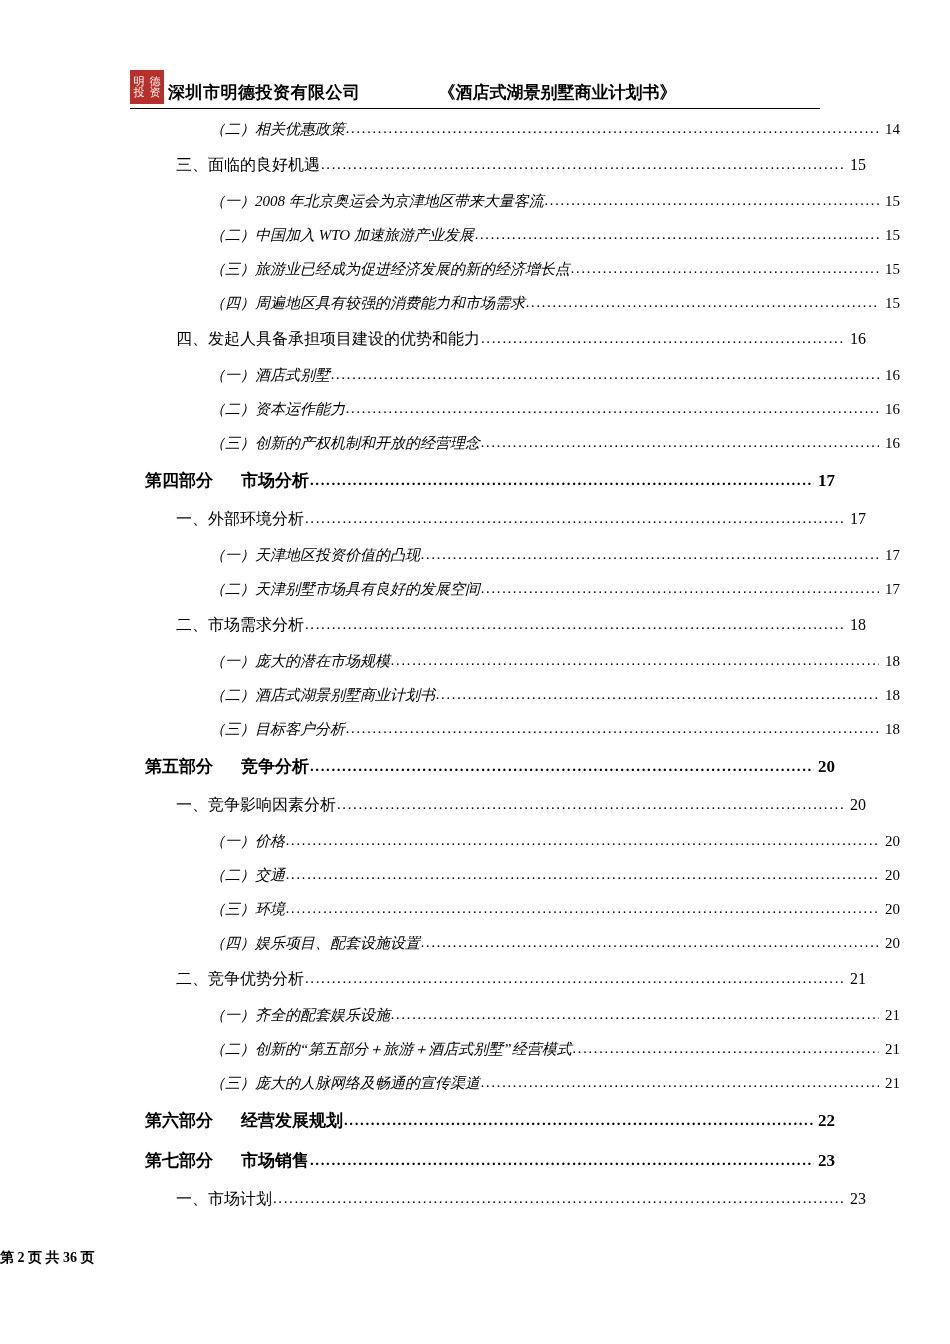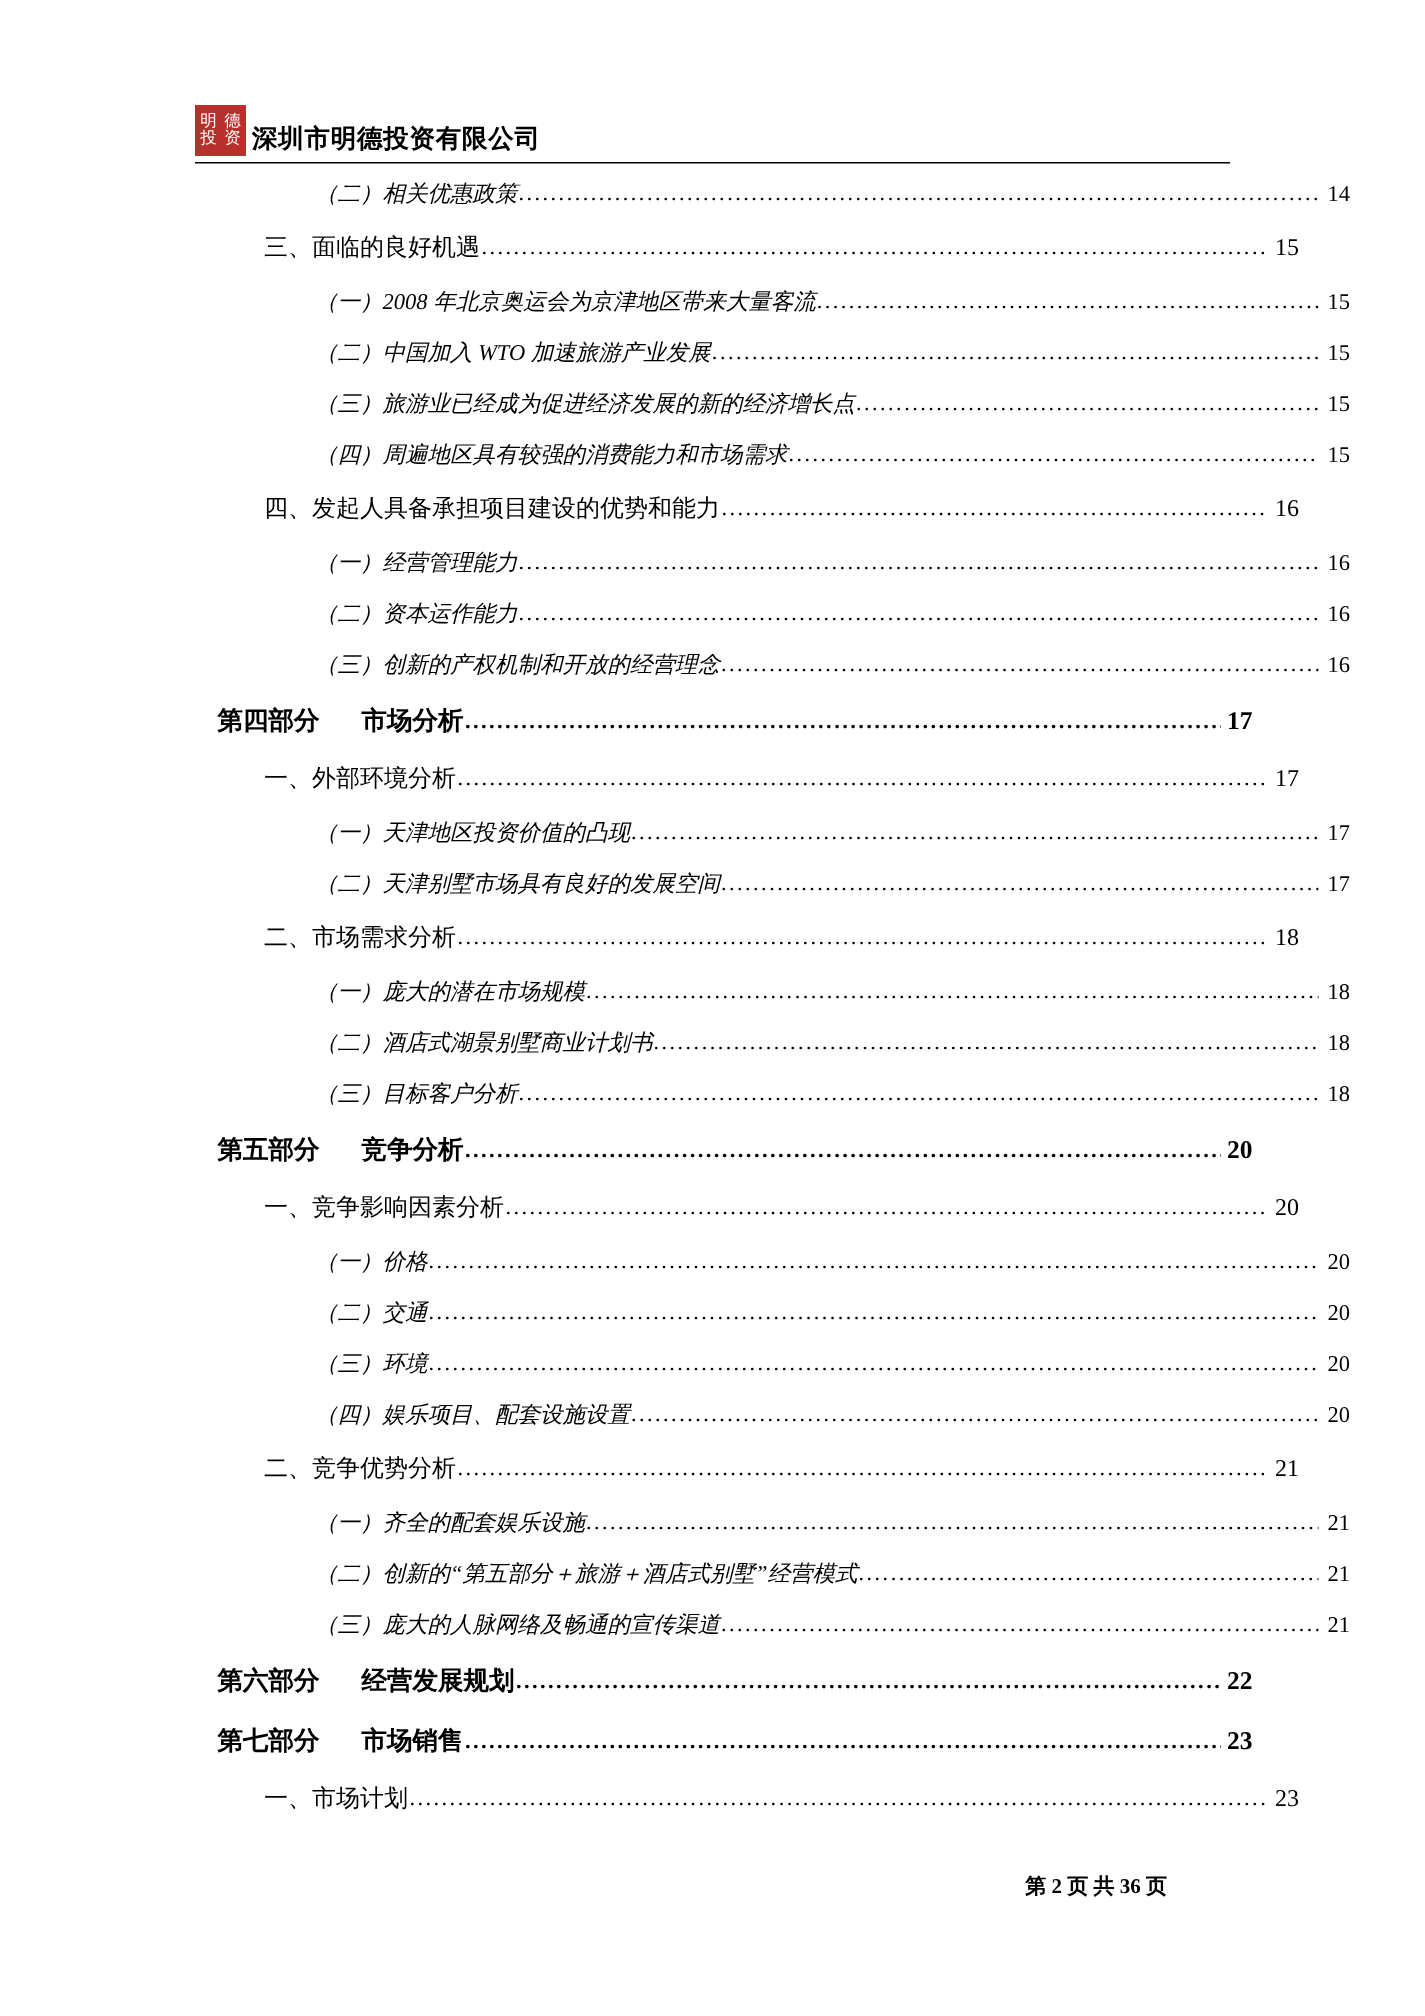--- a/index.html
+++ b/index.html
@@ -138,40 +138,41 @@
     padding: 8px 0 7px 0;
   }
   .lvl3 .pg { font-style: normal; }
 
   
   .footer {
     position: absolute;
     left: 0;
     top: 1249px;
     width: 778px;
-    text-align: right;
+    text-align: left;
     font-size: 14px;
     font-weight: bold;
     color: #000000;
   }
 </style>
 </head>
 <body>
 
 <div class="page">
 
   <div class="header">
     <div class="header-row">
       <div class="seal">
         <span>明</span>
         <span>德</span>
         <span>投</span>
         <span>资</span>
       </div>
       <div class="header-company">深圳市明德投资有限公司</div>
+      <div class="header-title">《酒店式湖景别墅商业计划书》</div>
     </div>
     <div class="header-rule"></div>
   </div>
 
   <div class="toc" id="toc">
       <div class="toc-line lvl3">
         <span class="txt">（二）相关优惠政策</span>
         <span class="leader">........................................................................................................................................................................................................</span>
         <span class="pg">14</span>
       </div>
@@ -199,21 +200,21 @@
         <span class="txt">（四）周遍地区具有较强的消费能力和市场需求</span>
         <span class="leader">........................................................................................................................................................................................................</span>
         <span class="pg">15</span>
       </div>
       <div class="toc-line lvl2">
         <span class="txt">四、发起人具备承担项目建设的优势和能力</span>
         <span class="leader">........................................................................................................................................................................................................</span>
         <span class="pg">16</span>
       </div>
       <div class="toc-line lvl3">
-        <span class="txt">（一）经营管理能力</span>
+        <span class="txt">（一）酒店式别墅</span>
         <span class="leader">........................................................................................................................................................................................................</span>
         <span class="pg">16</span>
       </div>
       <div class="toc-line lvl3">
         <span class="txt">（二）资本运作能力</span>
         <span class="leader">........................................................................................................................................................................................................</span>
         <span class="pg">16</span>
       </div>
       <div class="toc-line lvl3">
         <span class="txt">（三）创新的产权机制和开放的经营理念</span>

